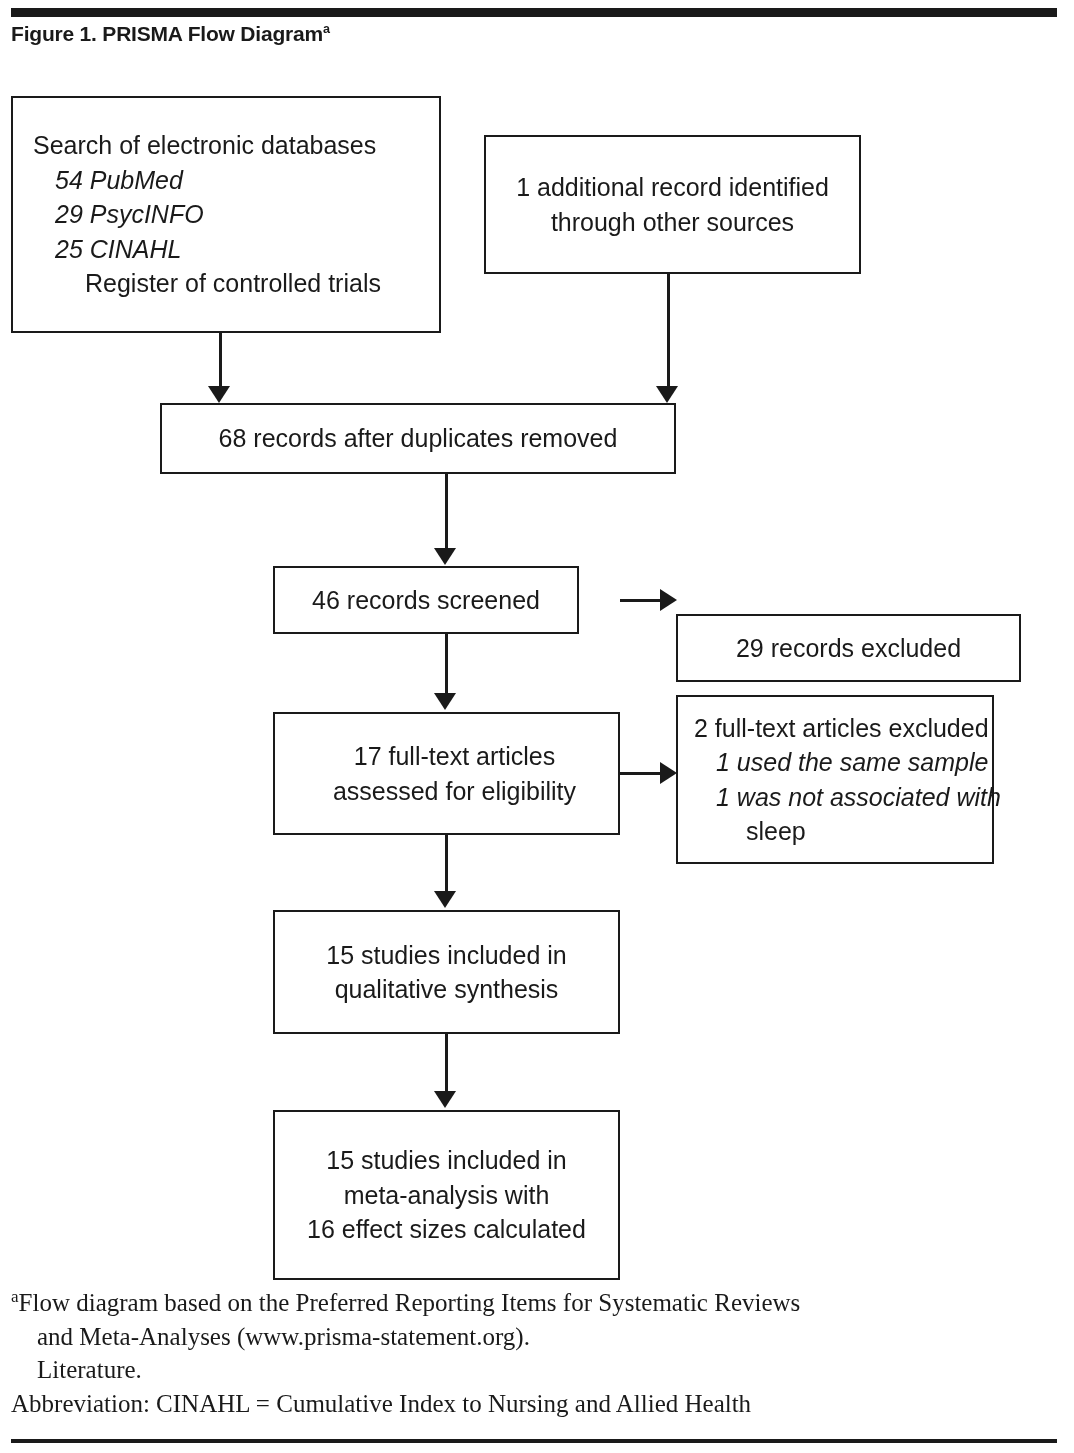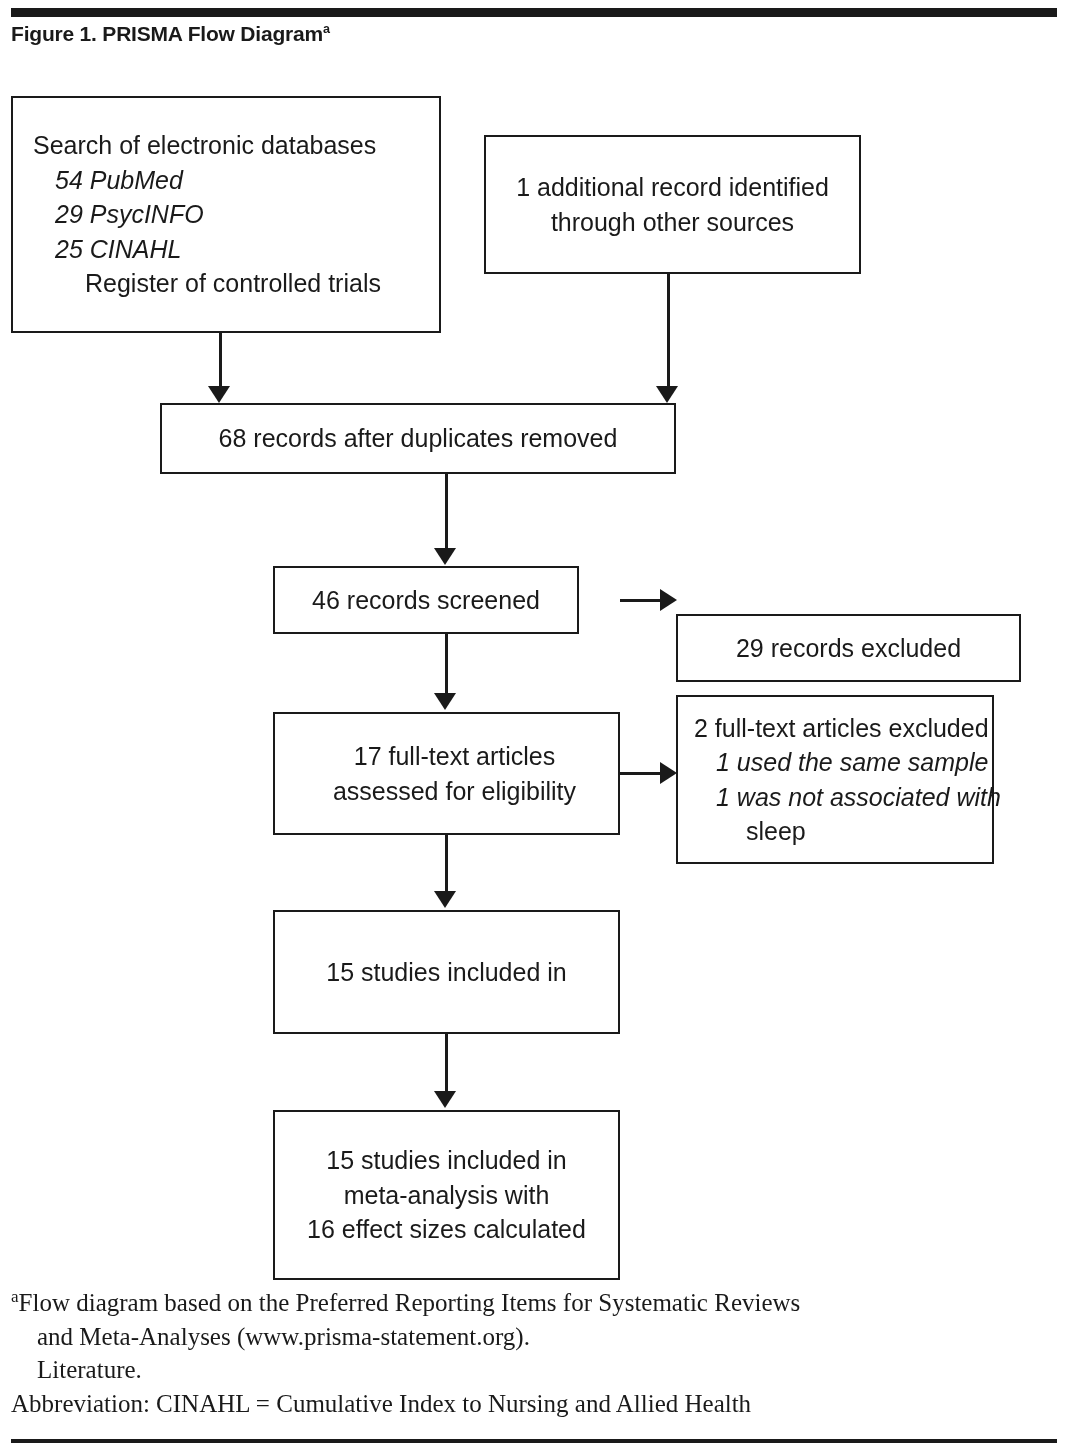--- a/index.html
+++ b/index.html
@@ -184,20 +184,21 @@
   <span class="line ind1">1 used the same sample</span>
   <span class="line ind1">1 was not associated with</span>
   <span class="line ind3">sleep</span>
 </div>
 
 <div class="vline" style="left:445px; top:835px; height:57px;"></div>
 <div class="arrow-down" style="left:434px; top:891px;"></div>
 
 <div class="box centered" id="box-qualitative">
   <span class="line">15 studies included in</span>
+  <span class="line">qualitative synthesis</span>
 </div>
 
 <div class="vline" style="left:445px; top:1034px; height:58px;"></div>
 <div class="arrow-down" style="left:434px; top:1091px;"></div>
 
 <div class="box centered" id="box-meta">
   <span class="line">15 studies included in</span>
   <span class="line">meta-analysis with</span>
   <span class="line">16 effect sizes calculated</span>
 </div>

